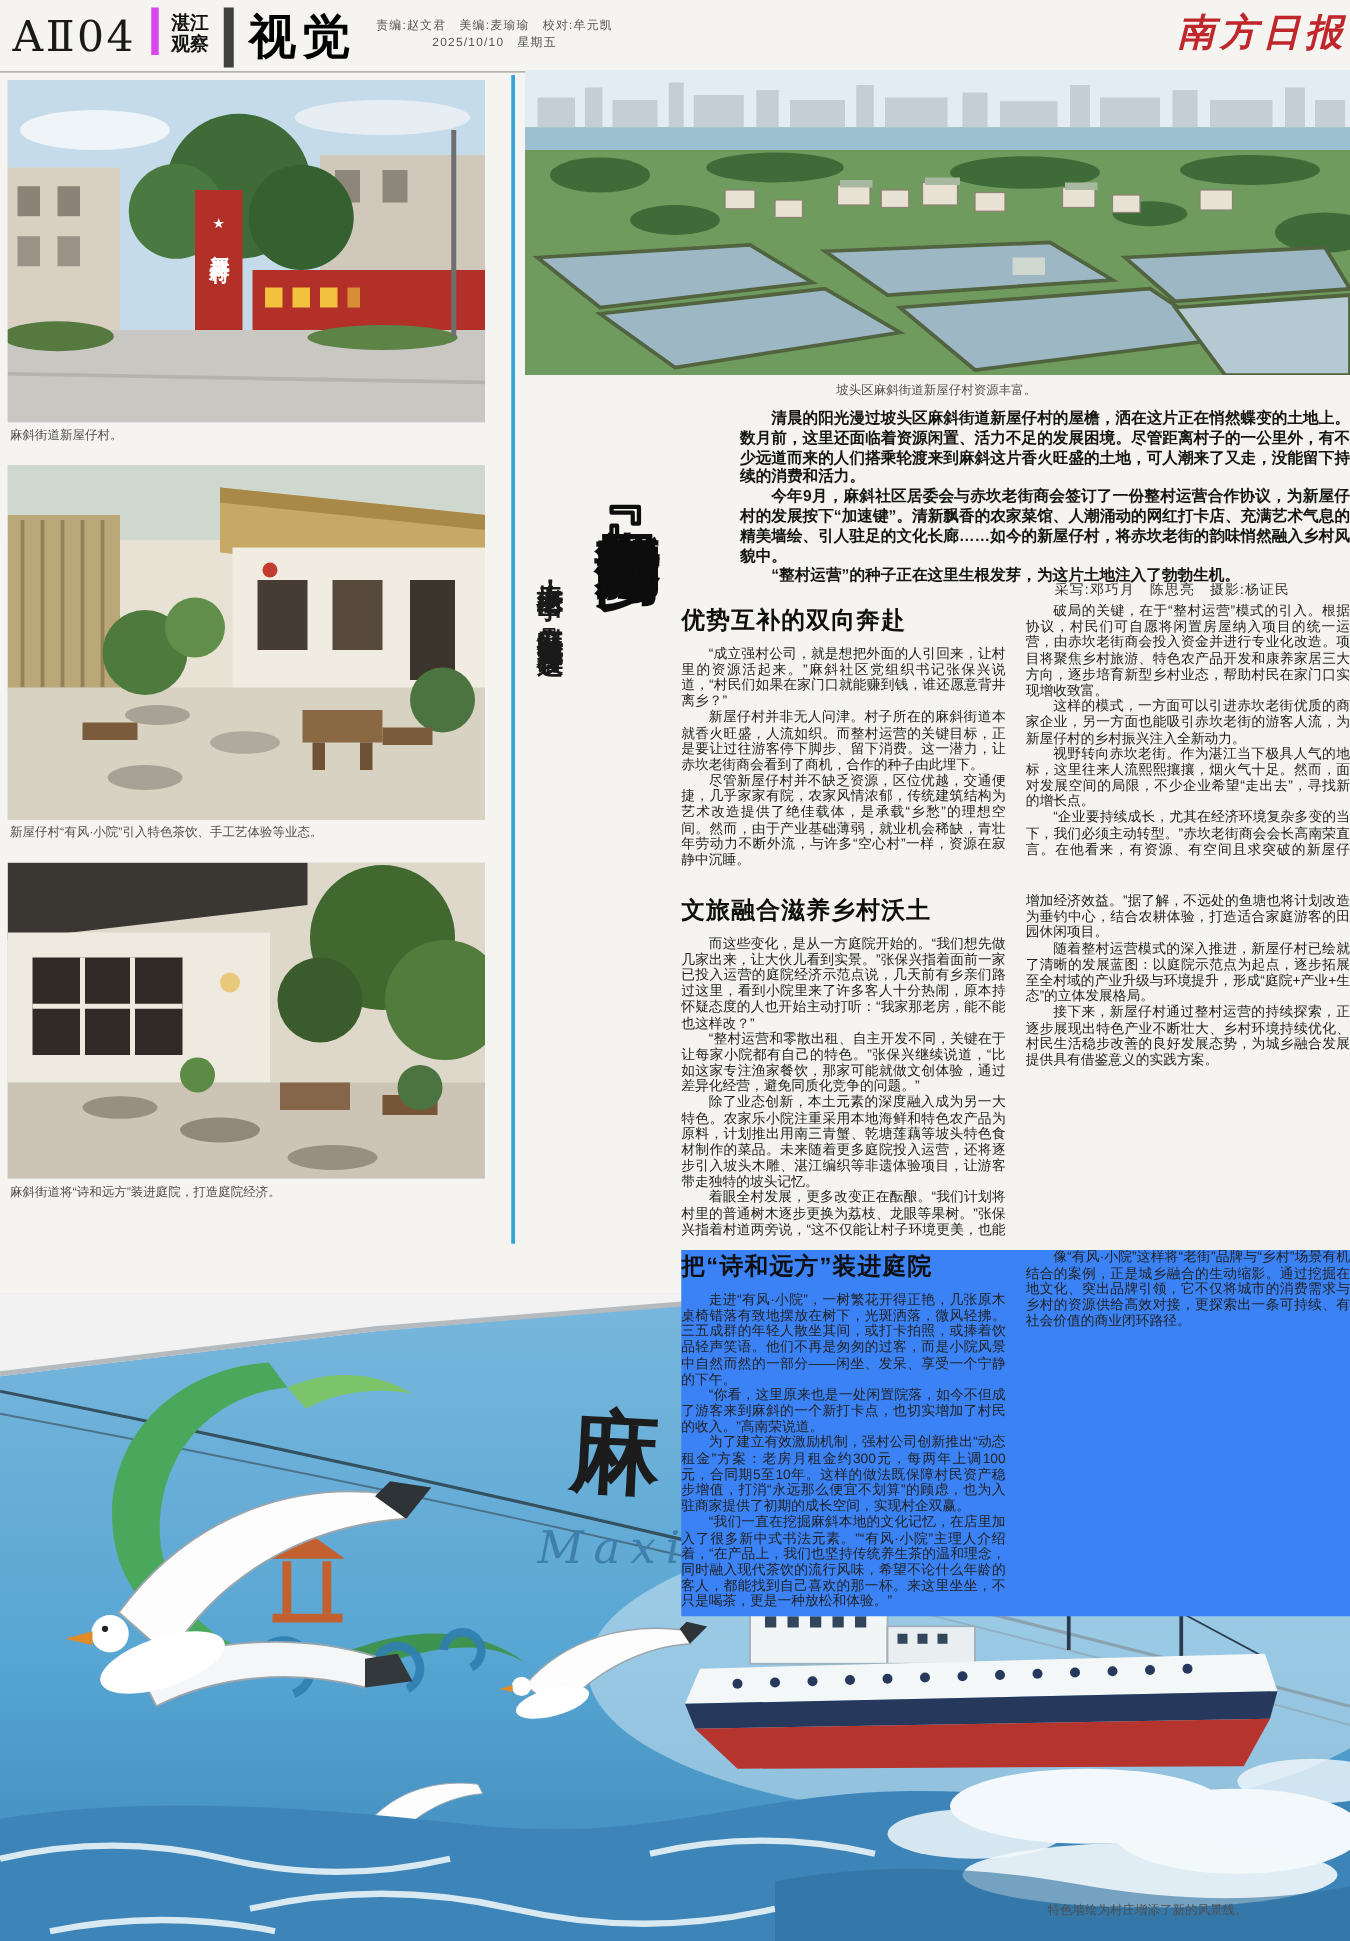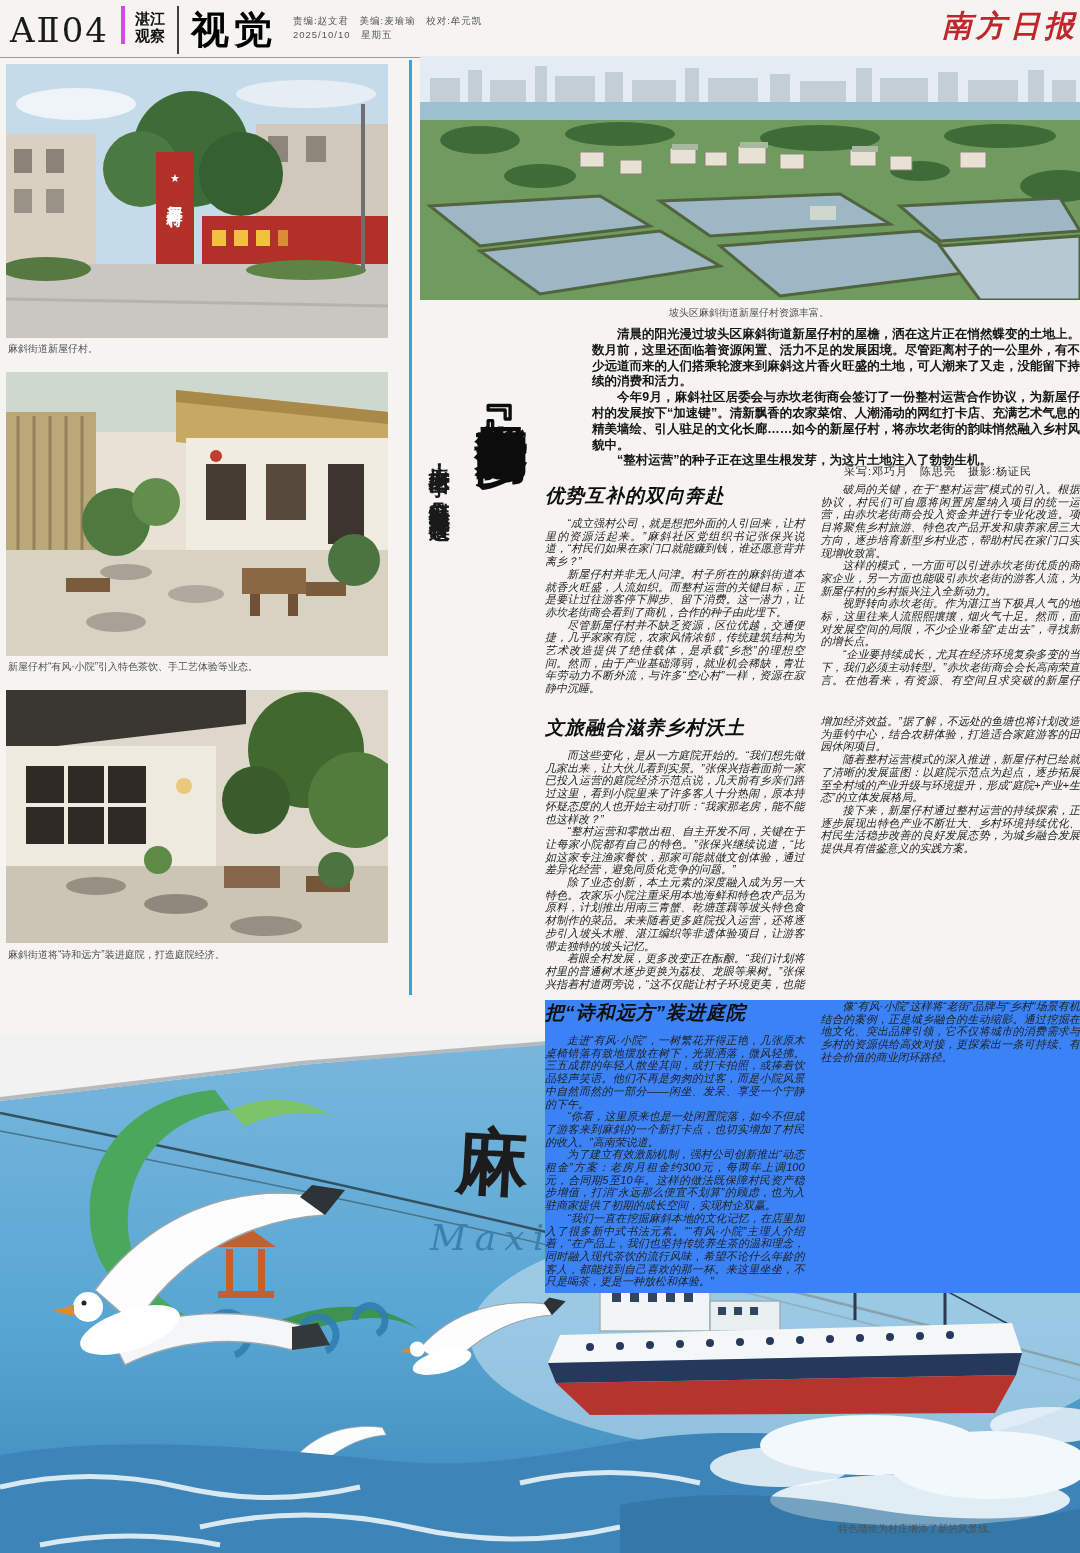--- a/index.html
+++ b/index.html
@@ -1,43 +1,43 @@
 <!DOCTYPE html>
 <html><head>
 <meta charset="utf-8">
 <style>
   html,body{margin:0;padding:0;background:#e8e7e3;font-family:"Liberation Sans",sans-serif;}
   .page{position:relative;width:1080px;height:1553px;margin:0 auto;background:#f5f4f0;overflow:hidden;}
   .abs{position:absolute;}
   
   .hdr{position:absolute;left:10px;top:6px;right:10px;height:50px;display:flex;align-items:flex-start;}
   .edition{font-family:"DejaVu Serif",serif;font-size:34px;font-weight:normal;color:#1a1a1a;letter-spacing:2px;line-height:48px;}
-  .secname{margin-left:12px;padding:4px 10px 0 10px;border-left:4px solid #d946ef;font-size:15px;font-weight:bold;color:#111;line-height:17px;}
-  .dept{margin-left:2px;padding:0 0 0 12px;border-left:2px solid #404040;font-size:38px;font-weight:900;color:#000;letter-spacing:5px;line-height:48px;}
-  .credits{margin-left:16px;padding-top:8px;font-size:9.5px;color:#555;line-height:14px;letter-spacing:1px;}
+  .secname{margin-left:12px;padding:4px 10px 0 10px;border-left:6px solid #d946ef;font-size:15px;font-weight:bold;color:#111;line-height:17px;}
+  .dept{margin-left:2px;padding:0 0 0 12px;border-left:8px solid #404040;font-size:38px;font-weight:900;color:#000;letter-spacing:5px;line-height:48px;}
+  .credits{margin-left:16px;padding-top:8px;font-size:9.5px;color:#555;line-height:14px;letter-spacing:1px;text-align:center;}
   .masthead{position:absolute;right:2px;top:6px;font-family:"DejaVu Serif",serif;font-style:italic;font-weight:bold;font-size:30px;color:#c0272d;letter-spacing:4px;}
   .hdr-rule{position:absolute;left:0;right:0;top:57px;border-top:1.5px solid #9a9a98;}
   
   figure{margin:0;padding:0;}
   .ph{position:absolute;overflow:hidden;background:#ddd;}
   .ph svg{display:block;}
   .cap{position:absolute;font-size:10px;color:#4f4f4f;line-height:13px;}
   .vrule{position:absolute;left:409px;top:60px;width:2.5px;height:935px;background:#35a5d8;}
   
   .intro{position:absolute;left:592px;top:327px;width:488px;}
   .intro p{margin:0;font-size:12.5px;line-height:15.8px;font-weight:600;color:#151515;text-indent:2em;text-align:justify;}
   .byline{position:absolute;left:592px;top:464px;width:440px;text-align:right;font-size:11px;color:#2e2e2e;letter-spacing:1px;}
   
   .headline{position:absolute;left:427px;top:391px;height:600px;writing-mode:vertical-rl;}
   .headline .main{font-family:"DejaVu Serif",serif;font-size:53px;font-weight:900;color:#0d0d0d;letter-spacing:-1px;margin-left:22px;line-height:1.05;}
   .headline .sub{font-size:21px;font-weight:700;color:#1a1a1a;padding-top:58px;letter-spacing:2px;line-height:1.2;}
   
   .art{position:absolute;left:545px;width:535px;overflow:hidden;}
   .art h3{margin:0 0 8px 0;font-size:19px;font-weight:800;color:#0f0f0f;letter-spacing:1px;}
-  .cols{column-count:2;column-gap:16px;column-fill:auto;height:100%;font-style:italic;}
+  .cols{column-count:2;column-gap:16px;column-fill:auto;height:100%;}
   .art p{margin:0;font-size:11px;line-height:12.7px;color:#222;text-indent:2em;text-align:justify;}
   .s3{background:#3b82f6;z-index:3;}
   .mural{z-index:1;}
   .mural-cap{z-index:4;}
 </style>
 </head>
 <body>
 
 <div class="page">
 

